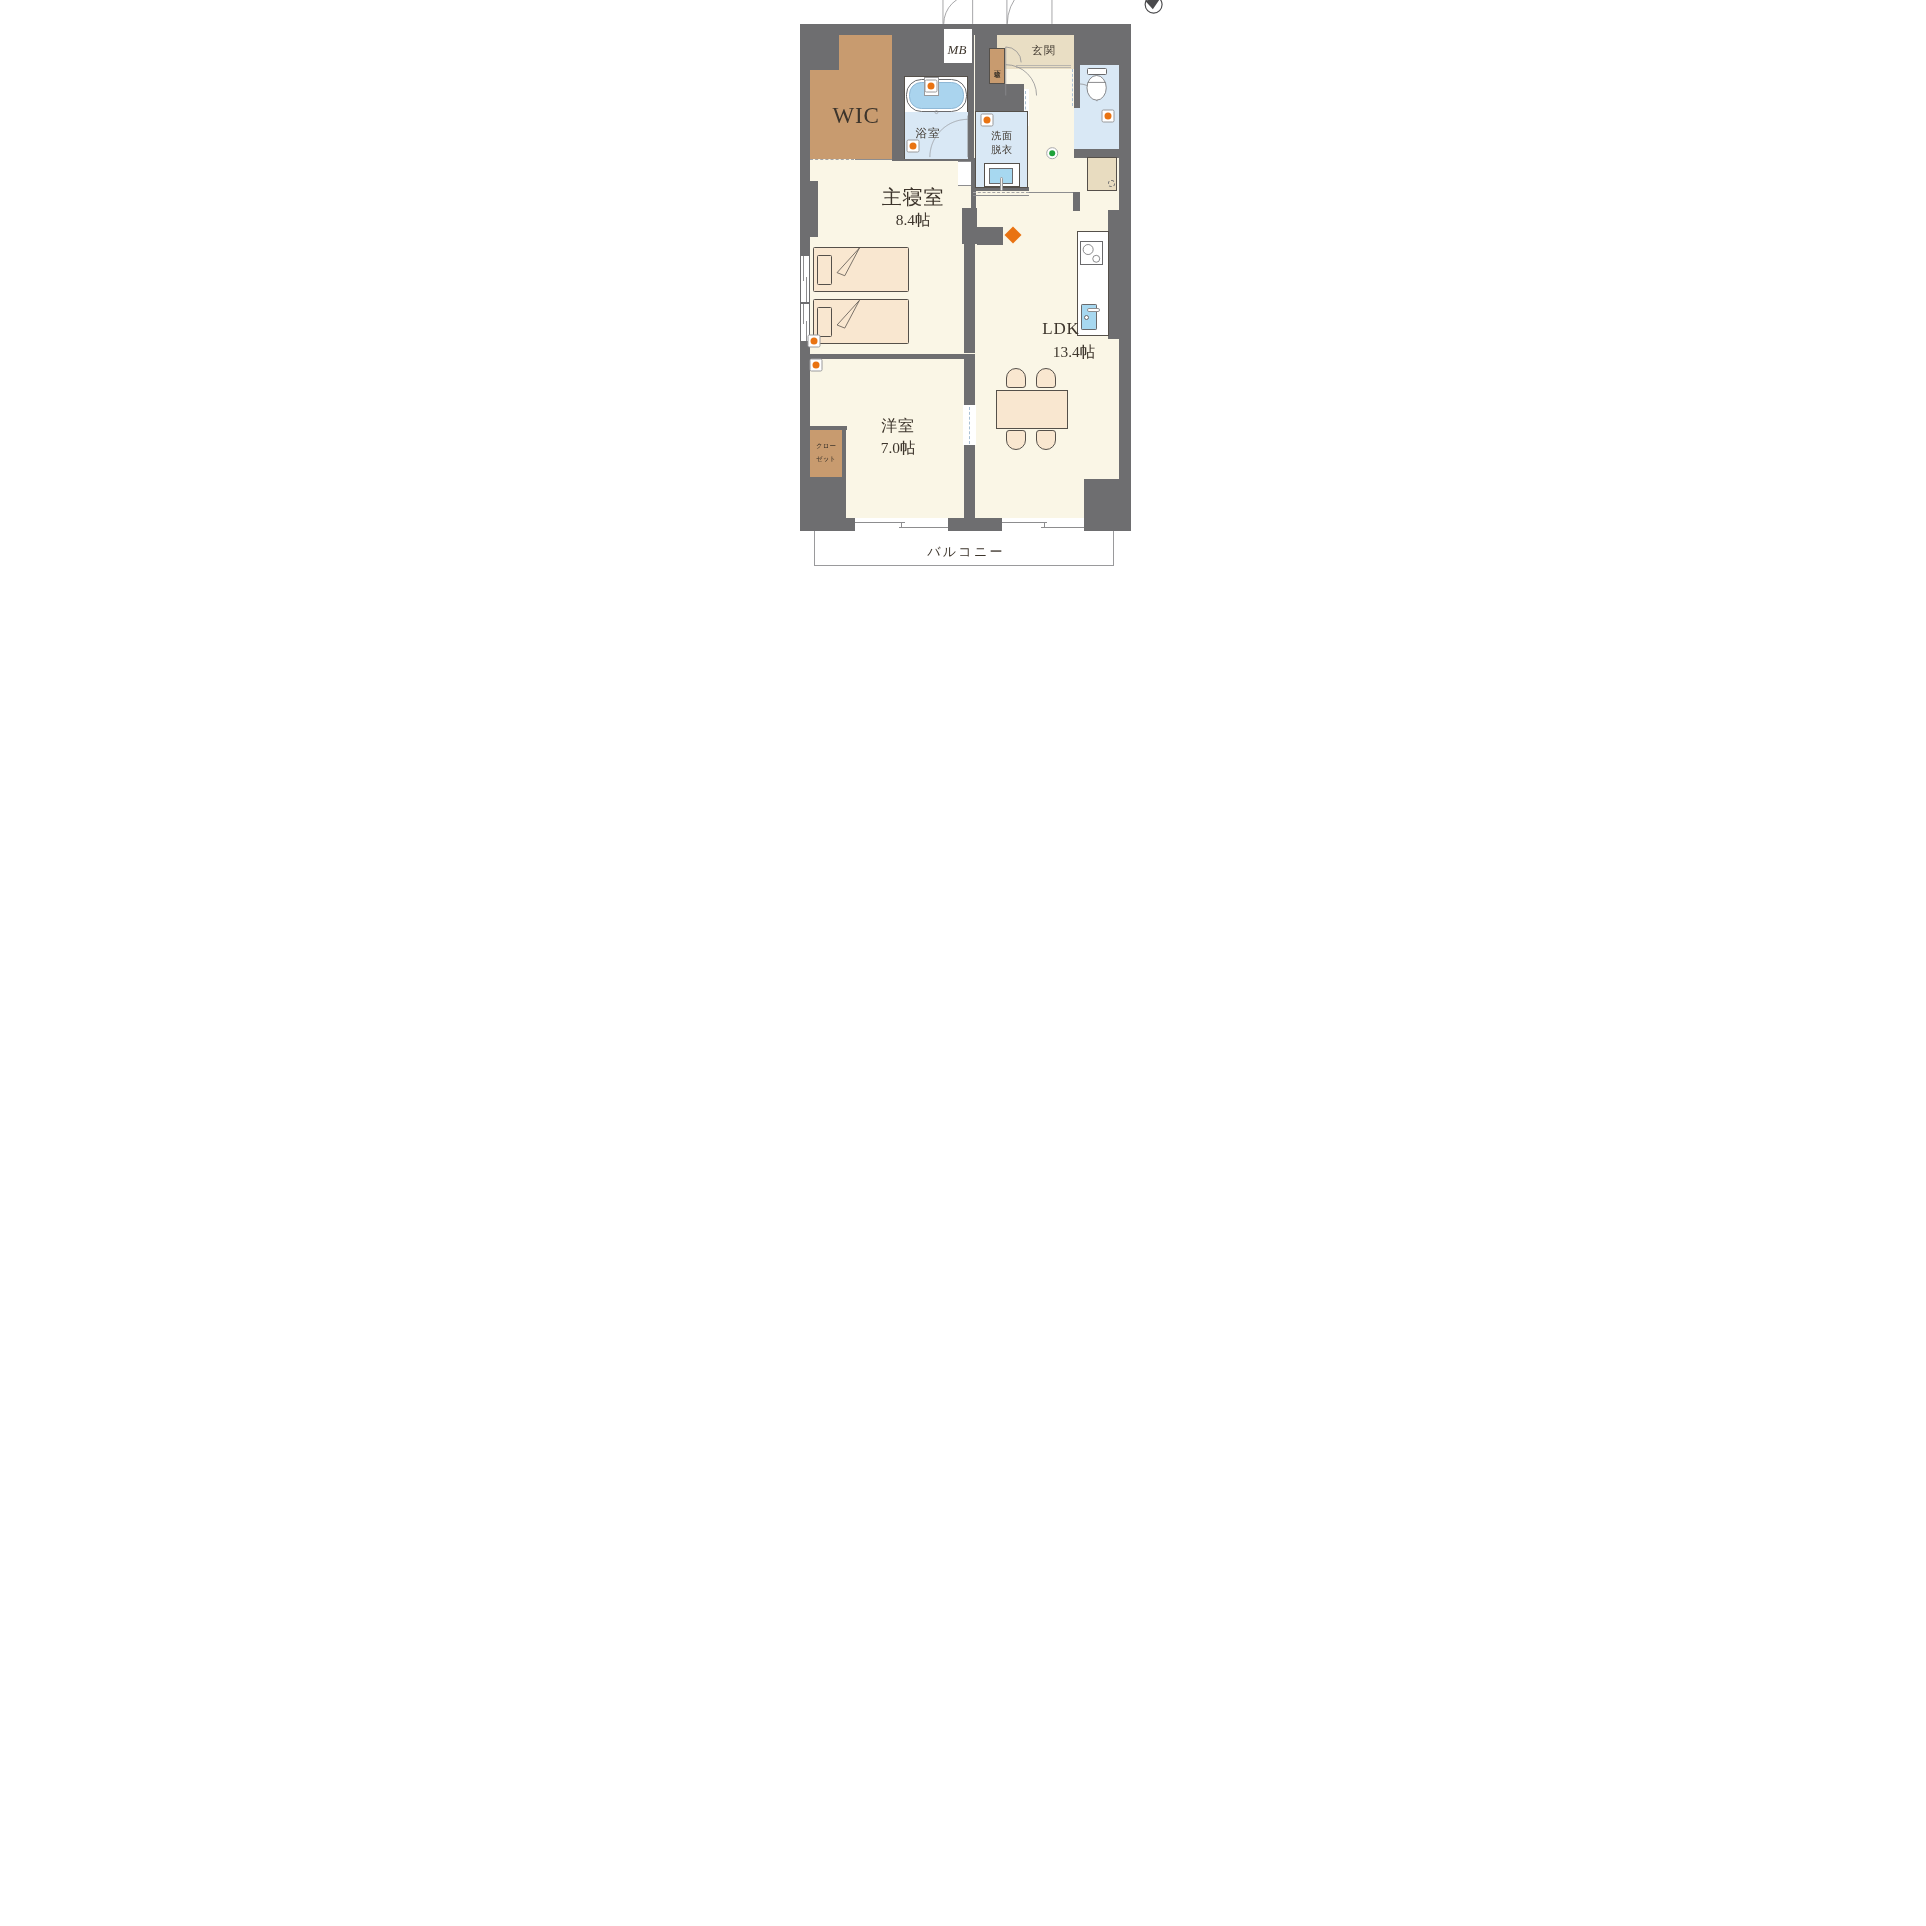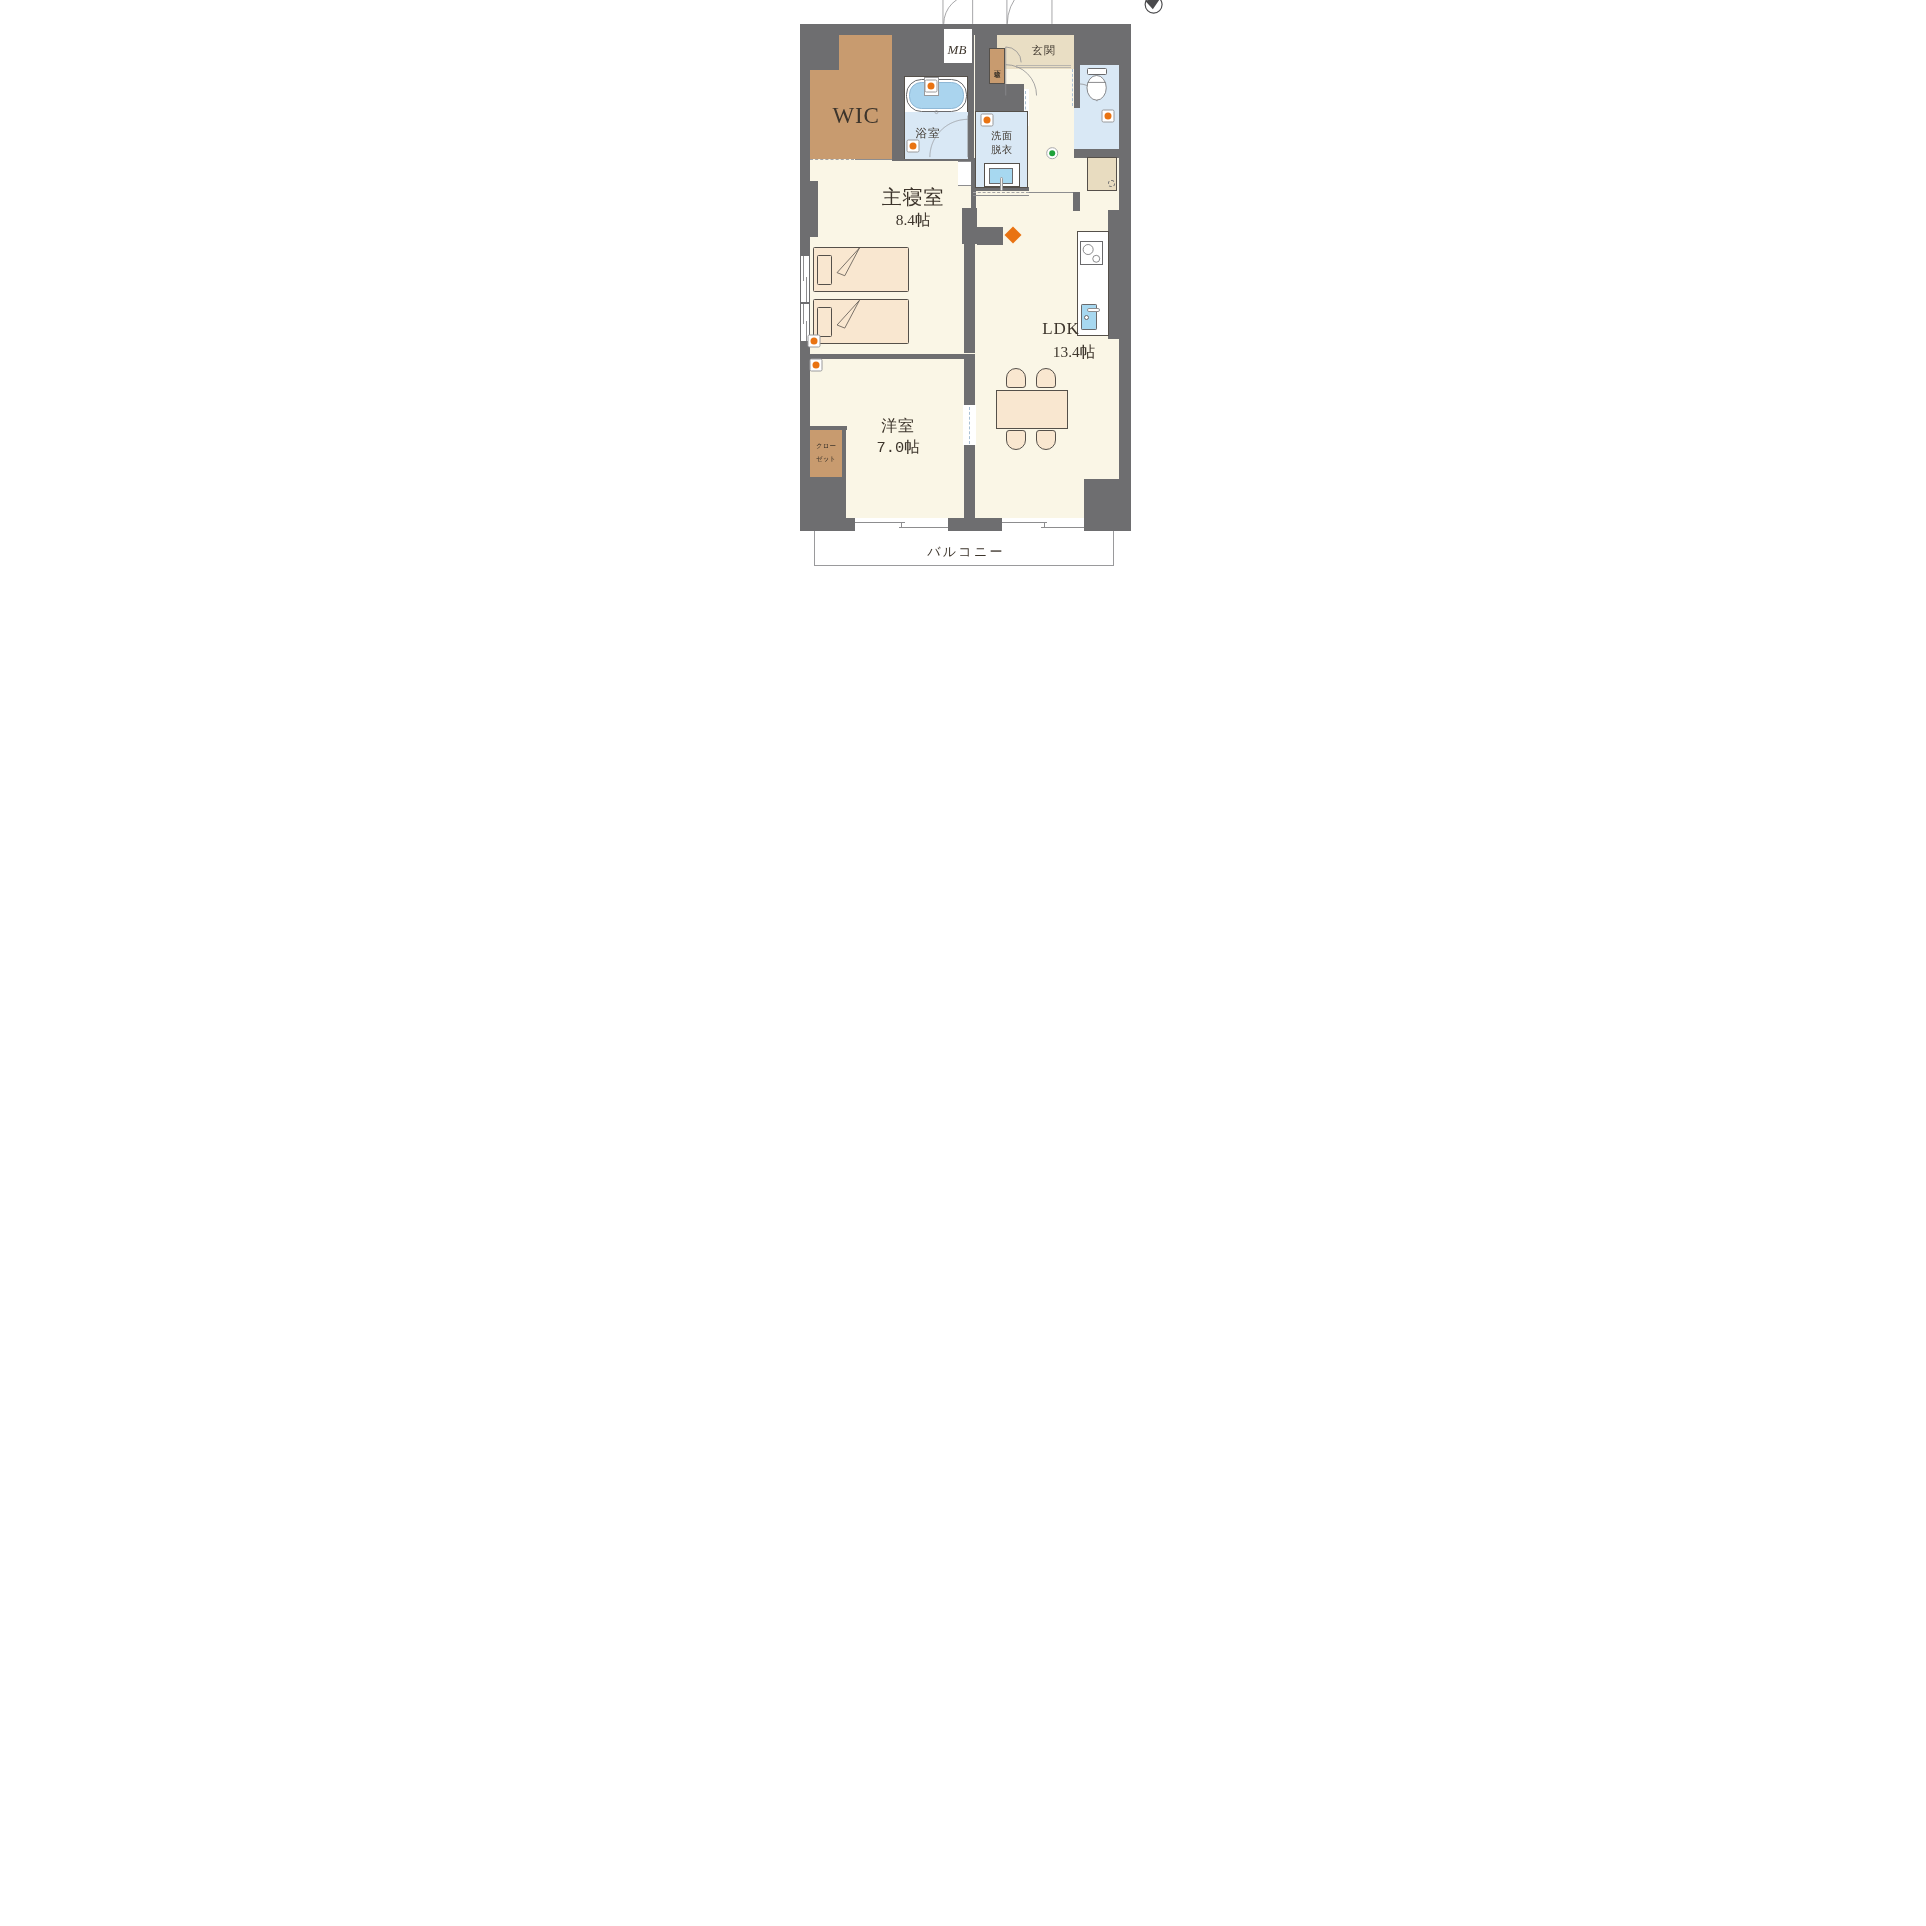--- a/index.html
+++ b/index.html
@@ -221,19 +221,19 @@
   <div class="label" style="left:207px;top:50px;font-size:13px;font-style:italic;">MB</div>
   <div class="label" style="left:294px;top:51px;font-size:11px;letter-spacing:1.2px;">玄関</div>
   <div class="label" style="left:178px;top:134px;font-size:11.6px;letter-spacing:0.8px;">浴室</div>
   <div class="label" style="left:252px;top:136px;font-size:10px;letter-spacing:0.8px;">洗面</div>
   <div class="label" style="left:252px;top:150px;font-size:10px;letter-spacing:0.8px;">脱衣</div>
   <div class="label" style="left:163px;top:197px;font-size:20px;letter-spacing:0.8px;">主寝室</div>
   <div class="label" style="left:163px;top:220px;font-size:15.4px;">8.4帖</div>
   <div class="label" style="left:311px;top:329px;font-size:17px;letter-spacing:0.8px;">LDK</div>
   <div class="label" style="left:324px;top:352px;font-size:15.4px;">13.4帖</div>
   <div class="label" style="left:148px;top:426px;font-size:16px;letter-spacing:0.8px;">洋室</div>
-  <div class="label" style="left:148px;top:448px;font-size:15.4px;font-family:Liberation Mono, monospace;">7.0帖</div>
+  <div class="label" style="left:148px;top:448px;font-size:15.4px;">7.0帖</div>
   <div class="label" style="left:76px;top:446px;font-size:6.5px;color:#2f2a24;">クロー</div>
   <div class="label" style="left:76px;top:459px;font-size:6.5px;color:#2f2a24;">ゼット</div>
   <div class="label" style="left:216px;top:552px;font-size:13px;letter-spacing:2.3px;">バルコニー</div>
 
 </div>
 
 
 </body></html>

